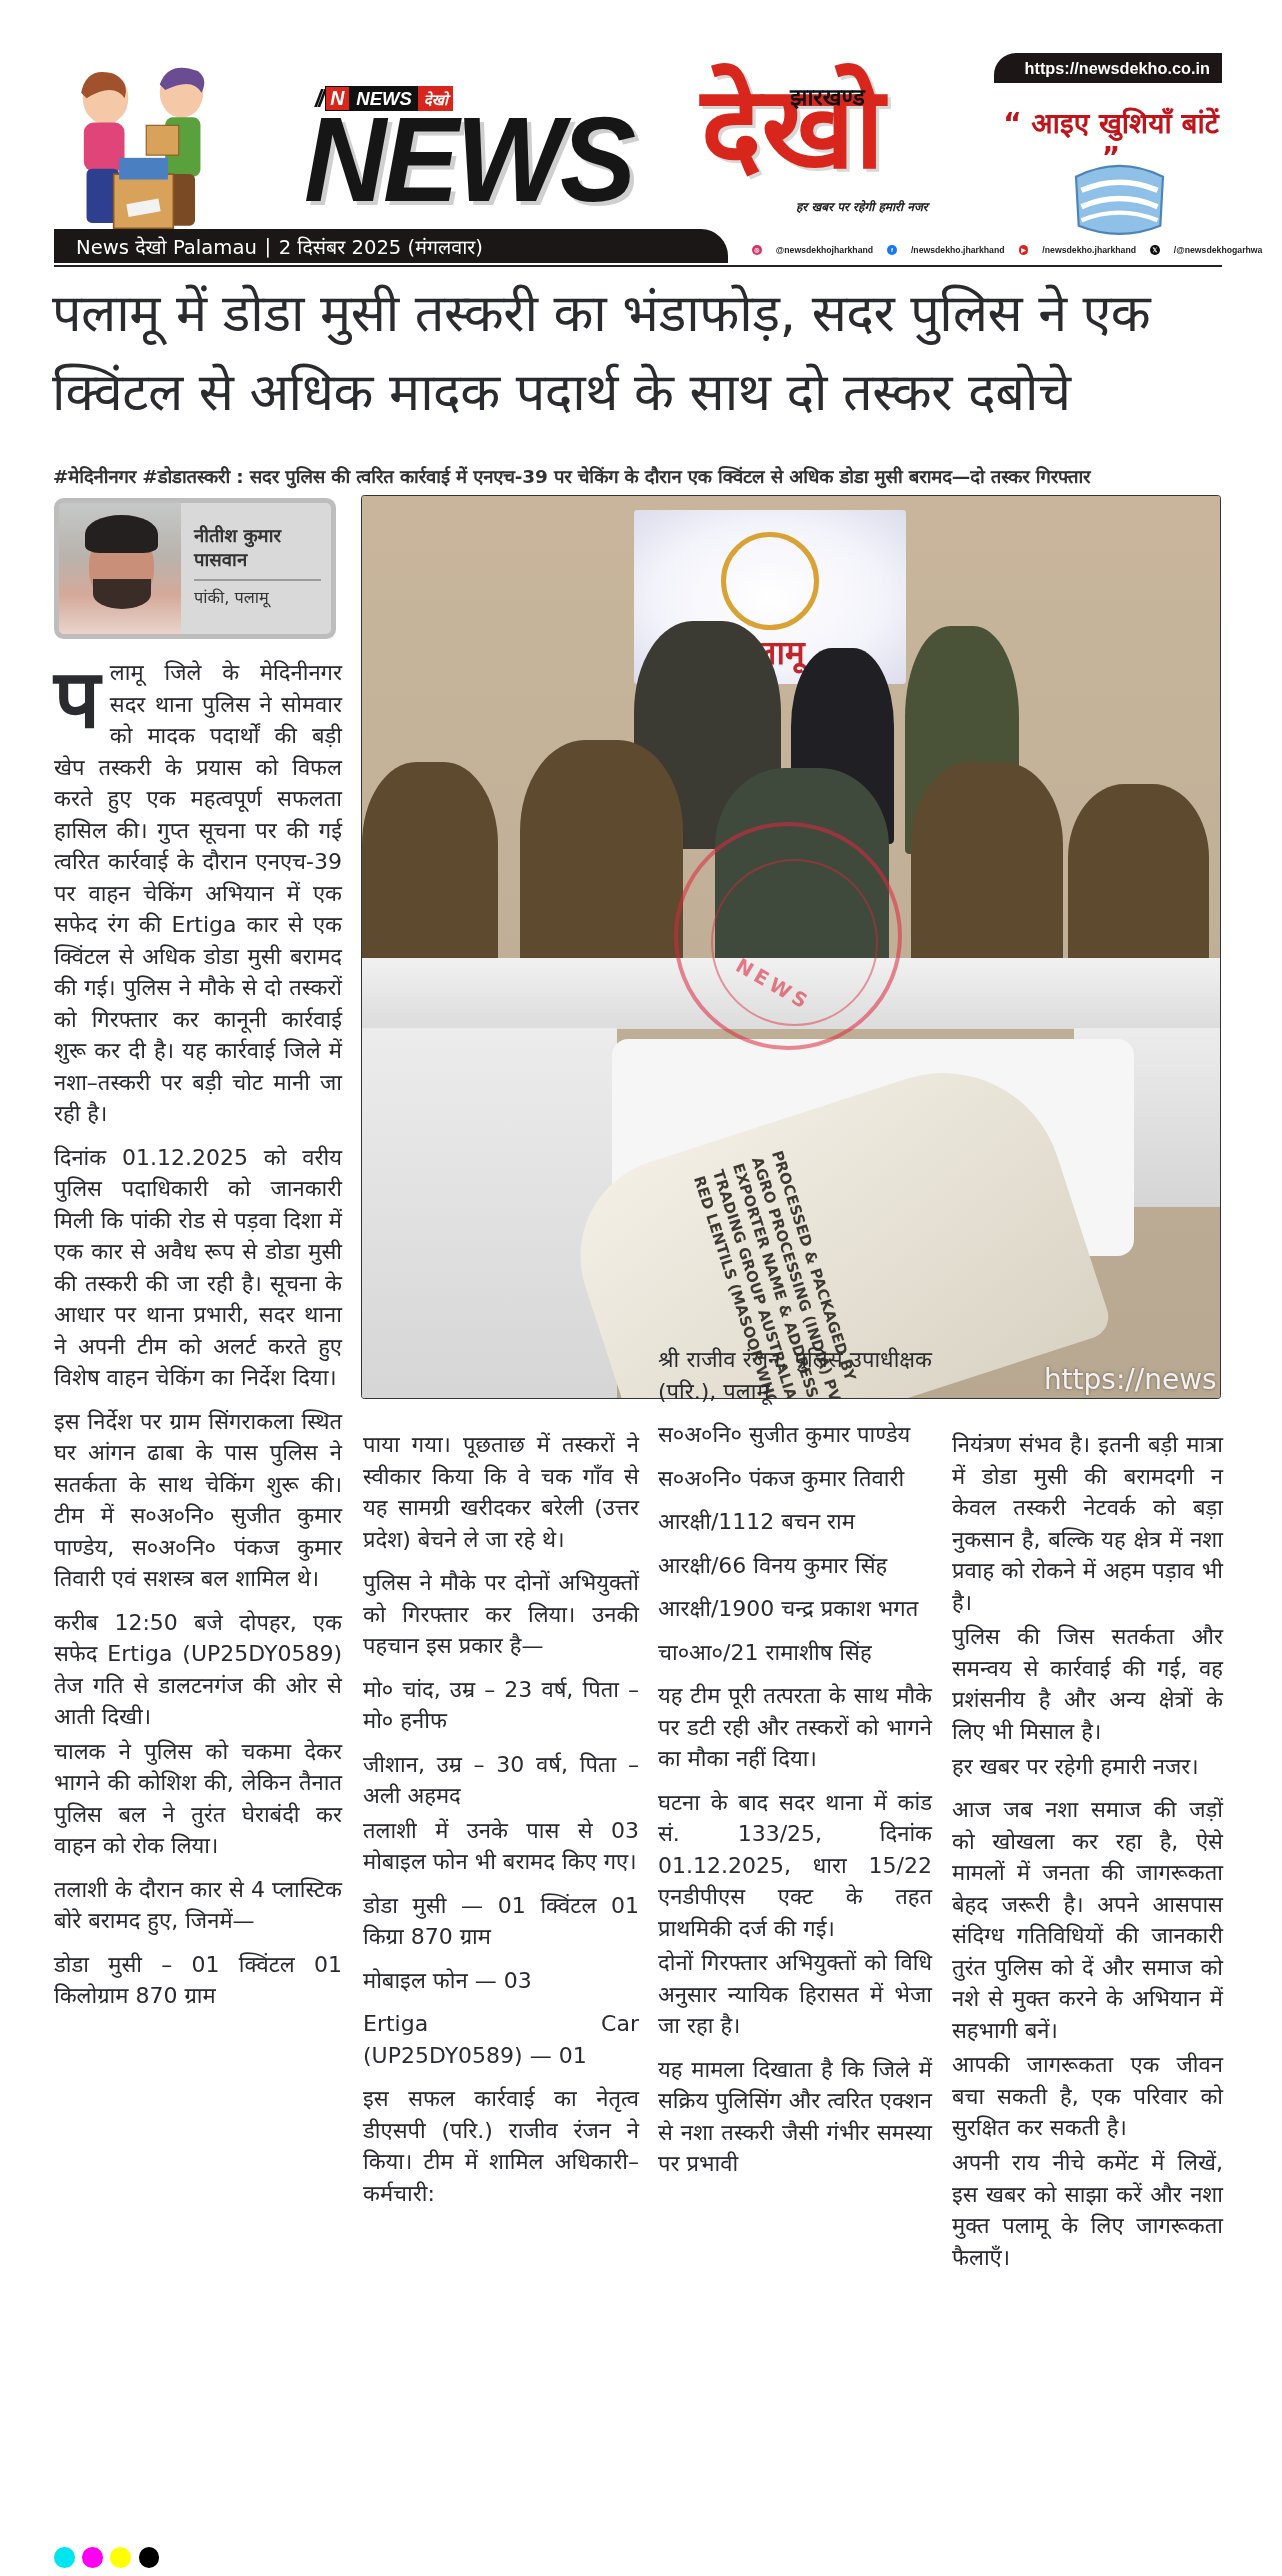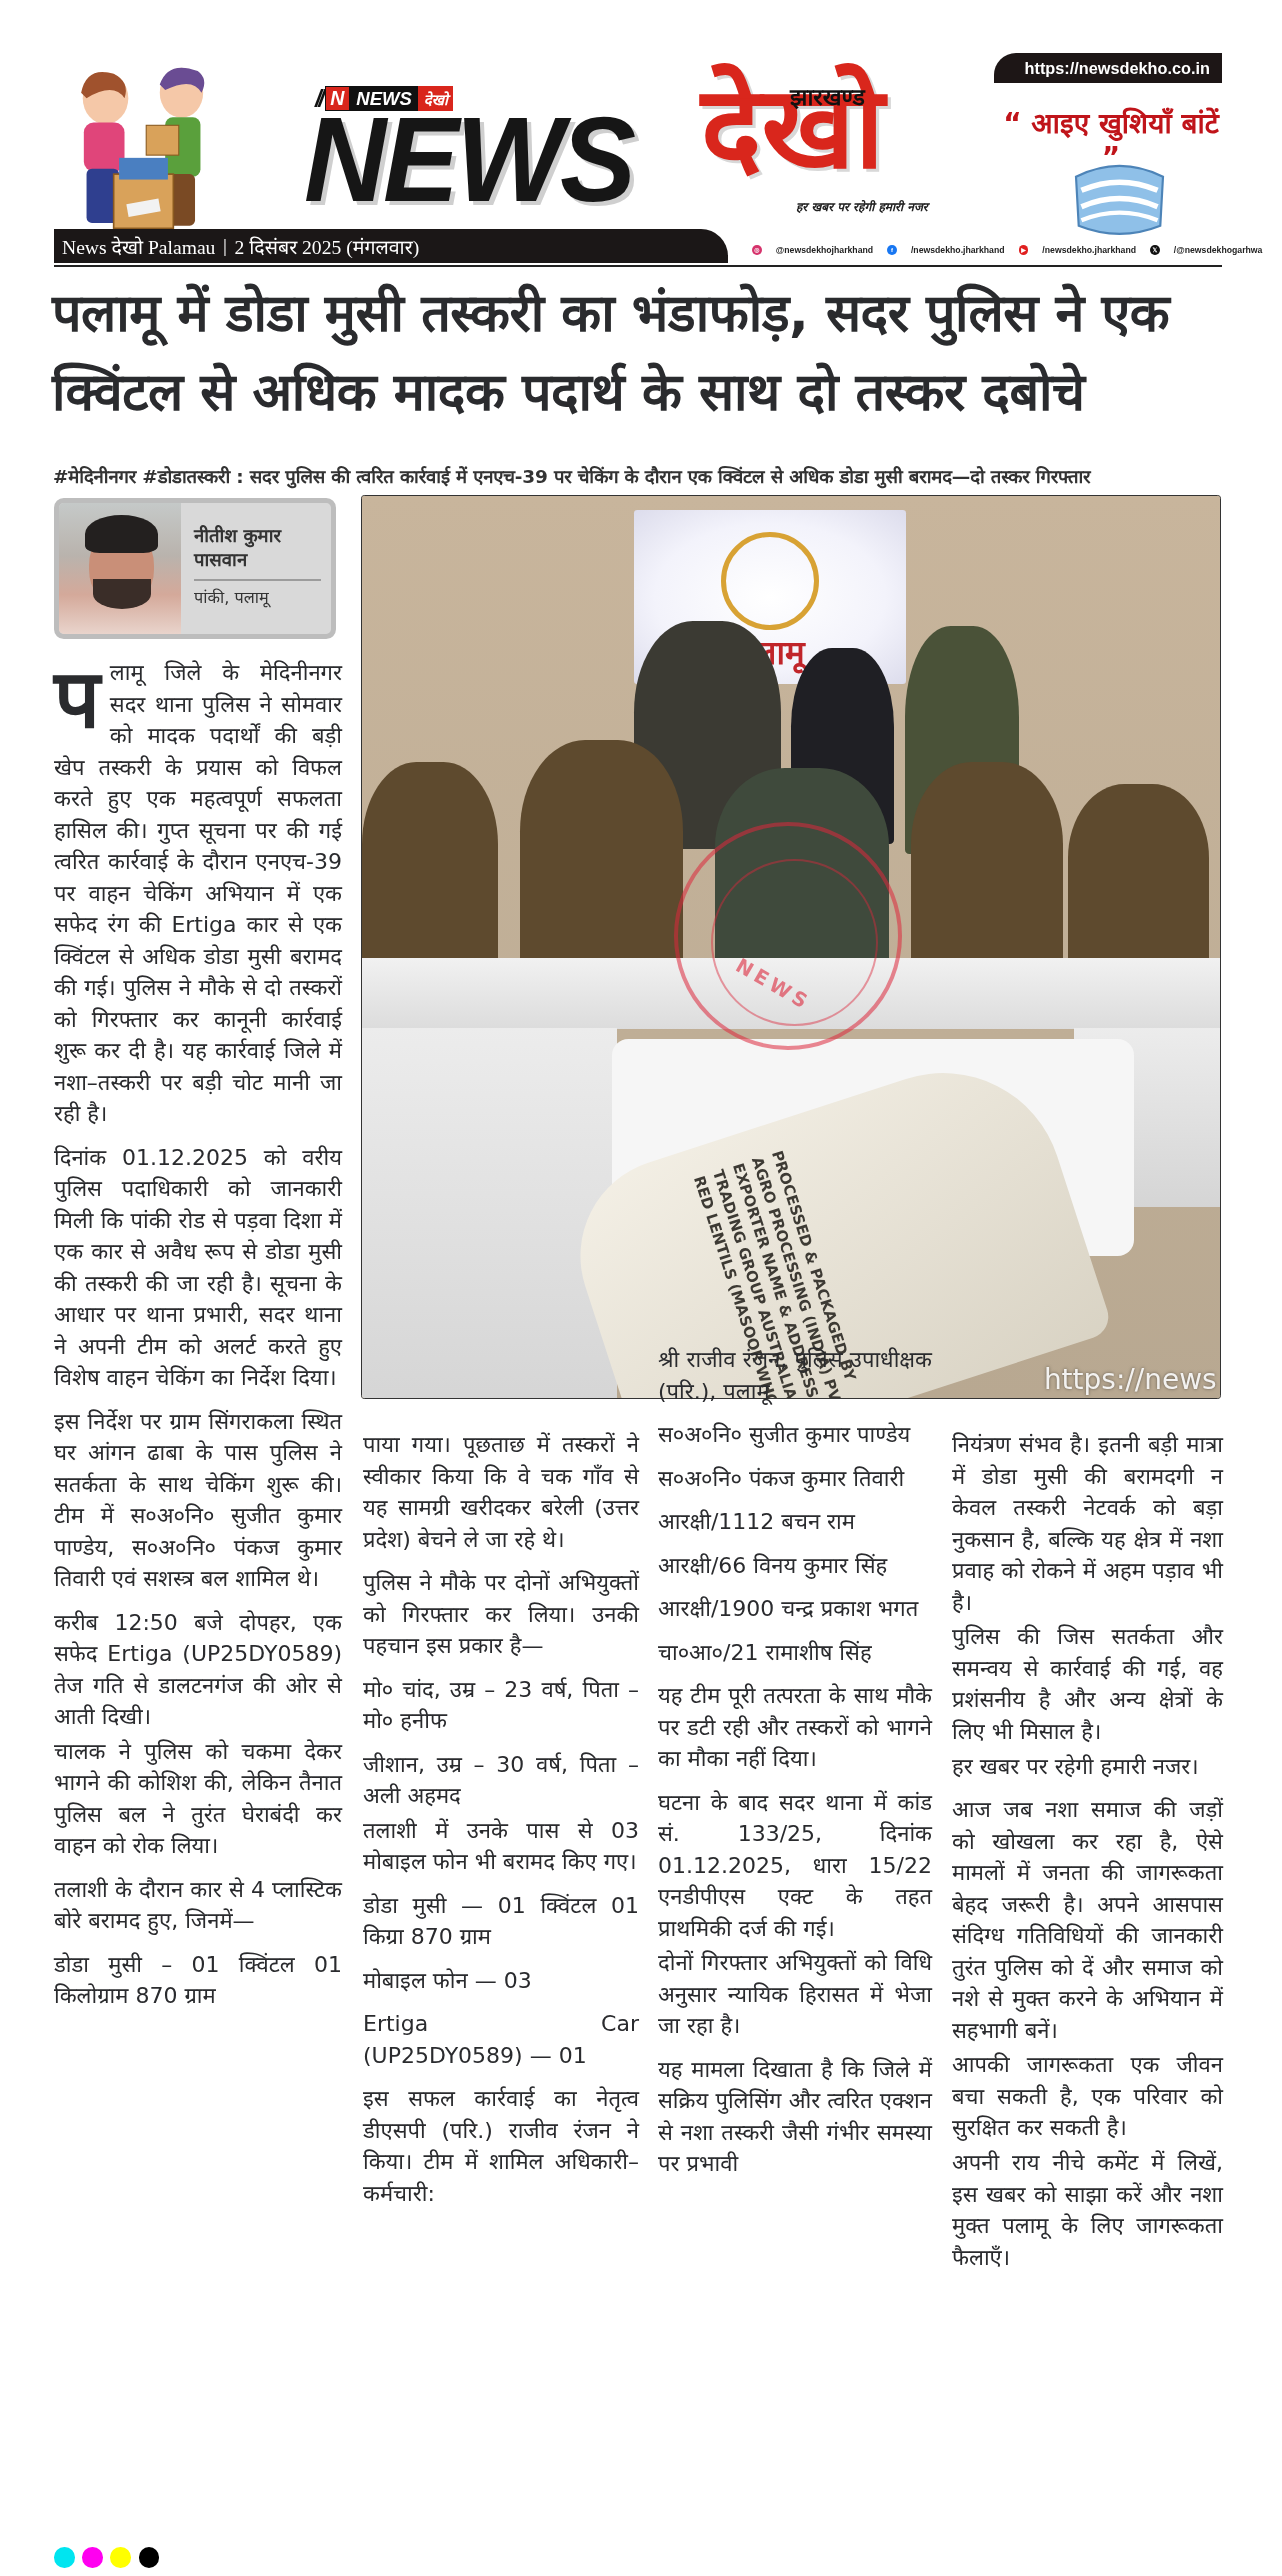--- a/index.html
+++ b/index.html
@@ -13,28 +13,28 @@
   .mini-logo .n { background:#d9261c; color:#fff; font-size:19.6px; padding:0 4.3px; border:1.6px solid #111; }
   .mini-logo .nw { background:#111; color:#fff; font-size:18.5px; padding:1.1px 6.5px; }
   .mini-logo .dk { background:#d9261c; color:#fff; font-size:15px; padding:2.2px 5.4px; }
   .big-news { position:absolute; left:304px; top:103px; font-family:"Liberation Sans", sans-serif; font-weight:bold; font-style:italic; font-size:114px; line-height:1; color:#161616; letter-spacing:-3.3px; text-shadow:4.3px 4.3px 0 #cfcfcf; transform:scaleY(1.05); }
   .big-dekho { position:absolute; left:701px; top:71px; font-family:"DejaVu Sans", sans-serif; font-weight:bold; font-size:114px; line-height:1; color:#d9261c; text-shadow:3.3px 3.3px 0 #d8d8d8; }
   .jharkhand { position:absolute; left:790px; top:80px; font-size:23px; font-weight:bold; color:#111; }
   .tagline { position:absolute; left:796px; top:198px; font-size:12px; font-style:italic; font-weight:bold; color:#222; }
   .url-pill { position:absolute; left:994px; top:53px; width:228px; height:30px; background:#1d1616; border-radius:22px 0 0 0; color:#fff; font-family:"Liberation Sans", sans-serif; font-weight:bold; font-size:16.3px; display:flex; align-items:center; justify-content:flex-end; padding-right:12px; box-sizing:border-box; }
   .slogan { position:absolute; left:994px; top:103px; width:234px; text-align:center; font-size:28px; font-weight:bold; color:#c0141a; }
   .blanket { position:absolute; left:1065px; top:155px; width:109px; height:87px; }
-  .date-bar { position:absolute; left:54px; top:229px; width:674px; height:34px; background:#1b1717; border-radius:0 27px 0 0; color:#fff; font-size:19.6px; display:flex; align-items:center; padding-left:8px; box-sizing:border-box;font-family:Liberation Serif, serif; }
+  .date-bar { position:absolute; left:54px; top:229px; width:674px; height:34px; background:#1b1717; border-radius:0 27px 0 0; color:#fff; font-size:19.6px; display:flex; align-items:center; padding-left:22px; box-sizing:border-box; }
   .date-bar .sep { margin:0 7.6px; }
   .socials { position:absolute; left:752px; top:245px; display:flex; align-items:center; gap:14px; font-family:"Liberation Sans", sans-serif; font-size:8.7px; font-weight:bold; color:#222; }
   .socials .ico { width:9.8px; height:9.8px; border-radius:50%; display:inline-flex; align-items:center; justify-content:center; font-size:6px; color:#fff; }
   .rule-top { position:absolute; left:54px; top:265px; width:1168px; height:1.6px; background:#222; }
 
   
-  .headline { position:absolute; left:52px; top:274px; width:1184px; font-size:52px; font-weight:bold; line-height:79px; color:#2a2b2e; letter-spacing:-0.5px; }
+  .headline { position:absolute; left:52px; top:274px; width:1184px; font-size:52px; font-weight:normal; line-height:79px; color:#2a2b2e; letter-spacing:-0.5px; }
   .subhead { position:absolute; left:53px; top:463px; width:1179px; font-size:18.5px; font-weight:bold; color:#333; white-space:nowrap; letter-spacing:-0.2px; }
 
   
   .author-card { position:absolute; left:54px; top:498px; width:282px; height:141px; background:#d9d9d9; border:5.4px solid #bdbdbd; border-radius:9.8px; box-sizing:border-box; display:flex; overflow:hidden; }
   .author-photo { width:122px; height:100%; background:linear-gradient(180deg,#c5c9c8 0%,#b9b3ad 40%,#d4a99a 70%,#e9d4cc 100%); position:relative; }
   .author-photo .head { position:absolute; left:30px; top:22px; width:65px; height:81px; border-radius:50% 50% 45% 45%; background:#c98f78; }
   .author-photo .hair { position:absolute; left:26px; top:12px; width:73px; height:38px; border-radius:50% 50% 20% 20%; background:#23201f; }
   .author-photo .beard { position:absolute; left:34px; top:76px; width:58px; height:30px; border-radius:0 0 50% 50%; background:#3a2d28; }
   .author-info { flex:1; padding:20.6px 9.8px 0 13px; }
   .author-name { font-size:18.5px; font-weight:bold; line-height:24px; color:#333; }

